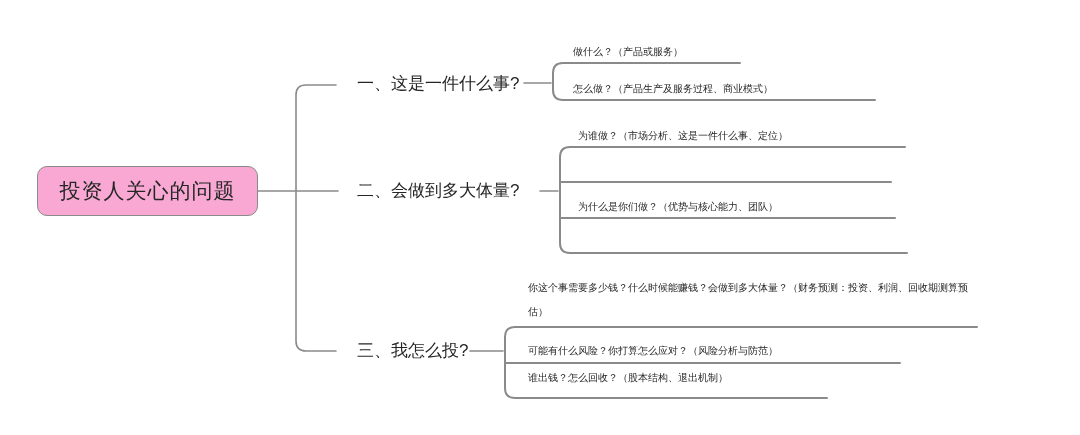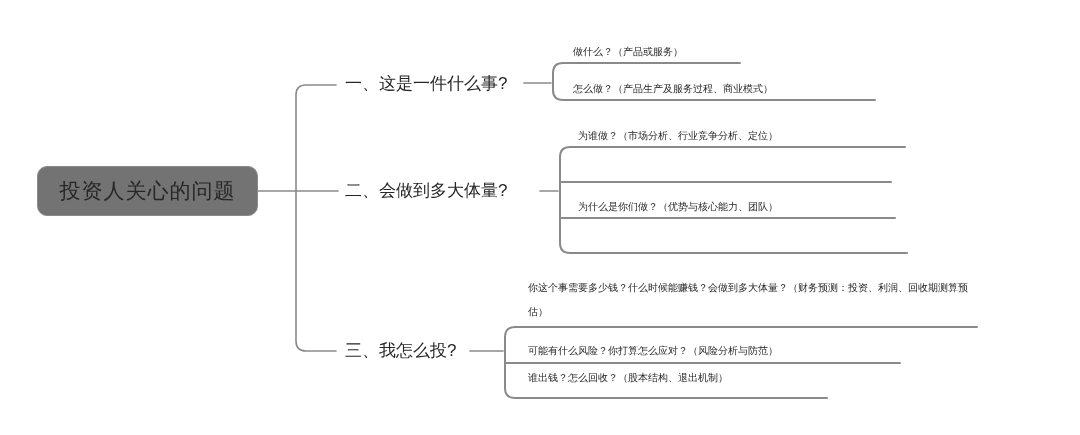--- a/index.html
+++ b/index.html
@@ -33,27 +33,28 @@
     left: 37px; top: 166px;
     width: 221px; height: 50px;
     border: 1.6px solid var(--line, #8a8a8a);
     border-radius: 10px;
     box-sizing: border-box;
     display: flex;
     align-items: center;
     justify-content: center;
     font-size: 21px;
     letter-spacing: 1px;
-    background: #737373;
+    background: #f9a8d4;
   }
   .branch-label {
     position: absolute;
     font-size: 17px;
     white-space: nowrap;
     line-height: 22px;
+    margin-left: 12px;
   }
   .leaf {
     position: absolute;
     font-size: 10px;
     white-space: nowrap;
     line-height: 20px;
   }
   .leaf.wrap {
     white-space: normal;
     width: 458px;
@@ -86,20 +87,20 @@
 
   <div class="root-box">投资人关心的问题</div>
 
   <div class="branch-label" style="left:345px; top:73px;">一、这是一件什么事?</div>
   <div class="branch-label" style="left:345px; top:180px;">二、会做到多大体量?</div>
   <div class="branch-label" style="left:345px; top:340px;">三、我怎么投?</div>
 
   <div class="leaf" style="left:573px; top:42px;">做什么？（产品或服务）</div>
   <div class="leaf" style="left:573px; top:79px;">怎么做？（产品生产及服务过程、商业模式）</div>
 
-  <div class="leaf" style="left:578px; top:126px;">为谁做？（市场分析、行业竞争分析、定位）</div>
+  <div class="leaf" style="left:578px; top:126px;">为谁做？（市场分析、这是一件什么事、定位）</div>
   <div class="leaf" style="left:578px; top:197px;">为什么是你们做？（优势与核心能力、团队）</div>
 
   <div class="leaf wrap" style="left:528px; top:276px;">你这个事需要多少钱？什么时候能赚钱？会做到多大体量？（财务预测：投资、利润、回收期测算预估）</div>
   <div class="leaf" style="left:528px; top:341px;">可能有什么风险？你打算怎么应对？（风险分析与防范）</div>
   <div class="leaf" style="left:528px; top:368px;">谁出钱？怎么回收？（股本结构、退出机制）</div>
 
 </div>
 
 </body></html>

